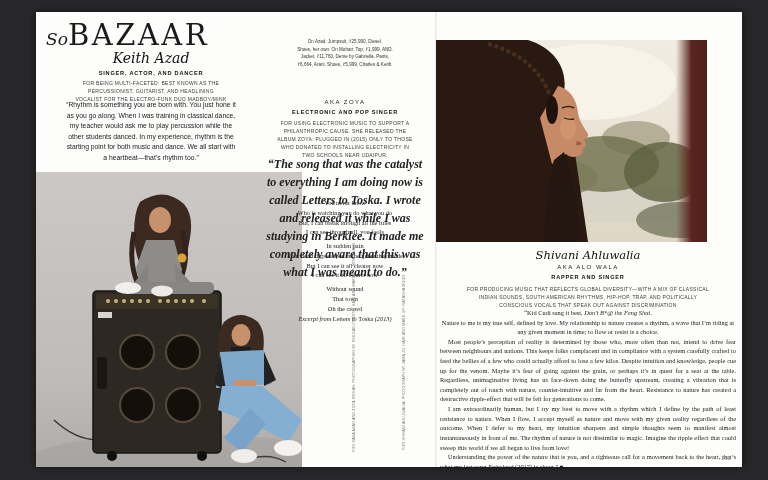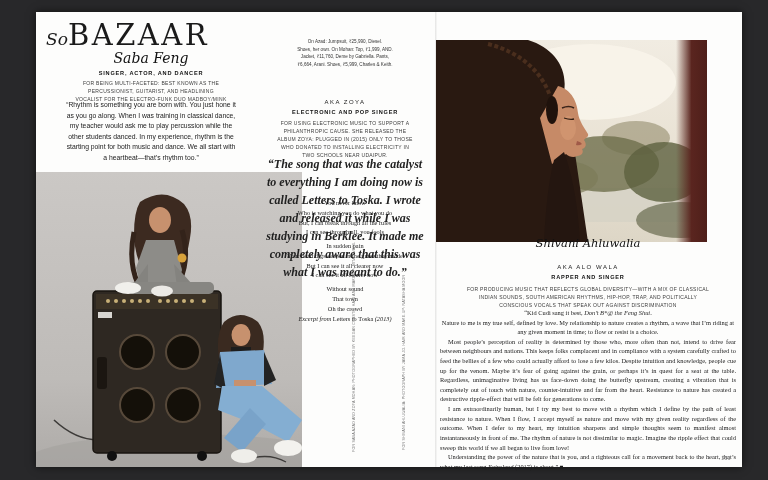--- a/index.html
+++ b/index.html
@@ -50,21 +50,21 @@
              font-family:"Liberation Serif", serif; font-size:6.3px; color:#222; }
   .excerpt .it { font-style:italic; }
 
   .vcredit { position:absolute; font-size:3.6px; letter-spacing:.2px; color:#777;
              transform:rotate(-90deg); transform-origin:left top; white-space:nowrap; }
   .vcredit-1 { left:316px; top:440px; }
   .vcredit-2 { left:366px; top:438px; }
 
   
   .photo-right { position:absolute; left:400px; top:28px; width:271px; height:202px; overflow:hidden; }
-  .shiv-name { position:absolute; left:404px; top:224px; width:296px; font-size:11.5px; }
+  .shiv-name { position:absolute; left:404px; top:236px; width:296px; font-size:11.5px; }
   .shiv-aka  { position:absolute; left:404px; top:252px; width:296px; font-size:6px; }
   .shiv-role { position:absolute; left:404px; top:262px; width:296px; }
   .shiv-cite { position:absolute; left:428px; top:273px; width:248px; }
   .shiv-body { position:absolute; left:404px; top:296px; width:296px;
                font-family:"Liberation Serif", serif; font-size:6.4px; line-height:1.5; color:#1c1c1c; }
   .shiv-body p.just { text-align:justify; text-indent:8px; }
   .shiv-body p.cent { text-align:center; }
   .shiv-body .it { font-style:italic; }
   .page-num { position:absolute; left:655px; top:443px; width:40px; text-align:right;
               font-size:5px; color:#8a8a8a; letter-spacing:.5px; }
@@ -72,21 +72,21 @@
 </head>
 <body>
 
 <div class="screen">
   <div class="spread">
 
     <div class="masthead">
       <span class="so">So</span><span class="bz">BAZAAR</span>
     </div>
 
-    <div class="artist-name saba-name">Saba Feng</div>
+    <div class="artist-name saba-name">Keith Azad</div>
     <div class="role saba-role">SINGER, ACTOR, AND DANCER</div>
     <div class="cite saba-cite">FOR BEING MULTI-FACETED: BEST KNOWN AS THE PERCUSSIONIST, GUITARIST, AND HEADLINING VOCALIST FOR THE ELECTRO-FUNK DUO MADBOY/MINK</div>
     <div class="quote-sans saba-quote">“Rhythm is something you are born with. You just hone it as you go along. When I was training in classical dance, my teacher would ask me to play percussion while the other students danced. In my experience, rhythm is the starting point for both music and dance. We all start with a heartbeat—that’s rhythm too.”</div>
 
     <div class="photo-left">
       <svg width="266" height="295" viewBox="0 0 266 295">
         <defs>
           <linearGradient id="stub" x1="0" y1="0" x2="0" y2="1">
             <stop offset="0" stop-color="#cbc8c5"></stop>
               <stop offset="0.7" stop-color="#bebbb8"></stop>

